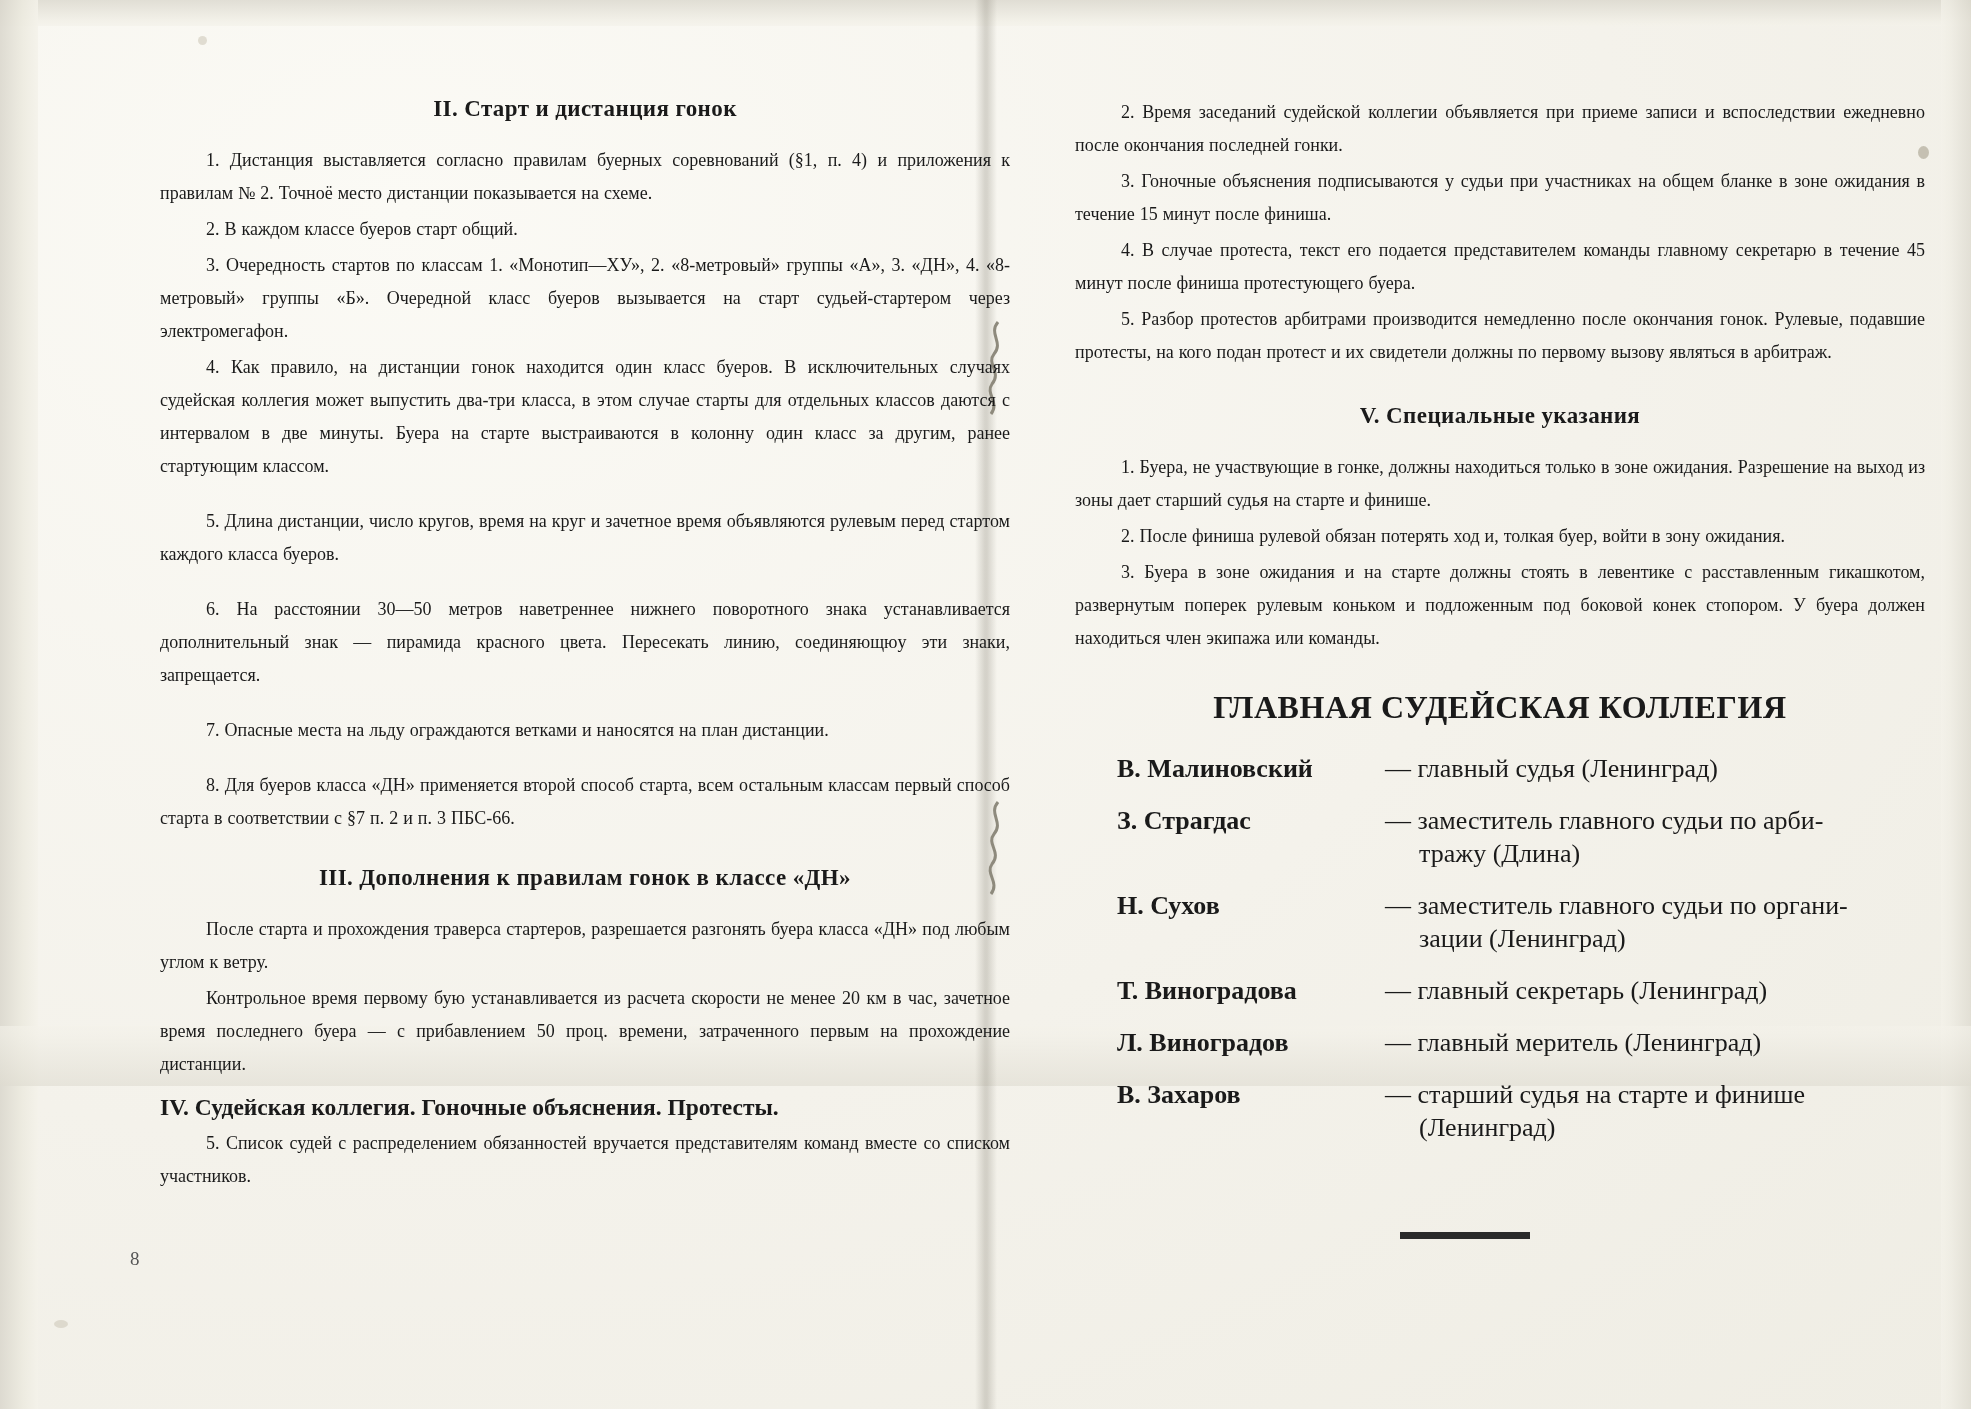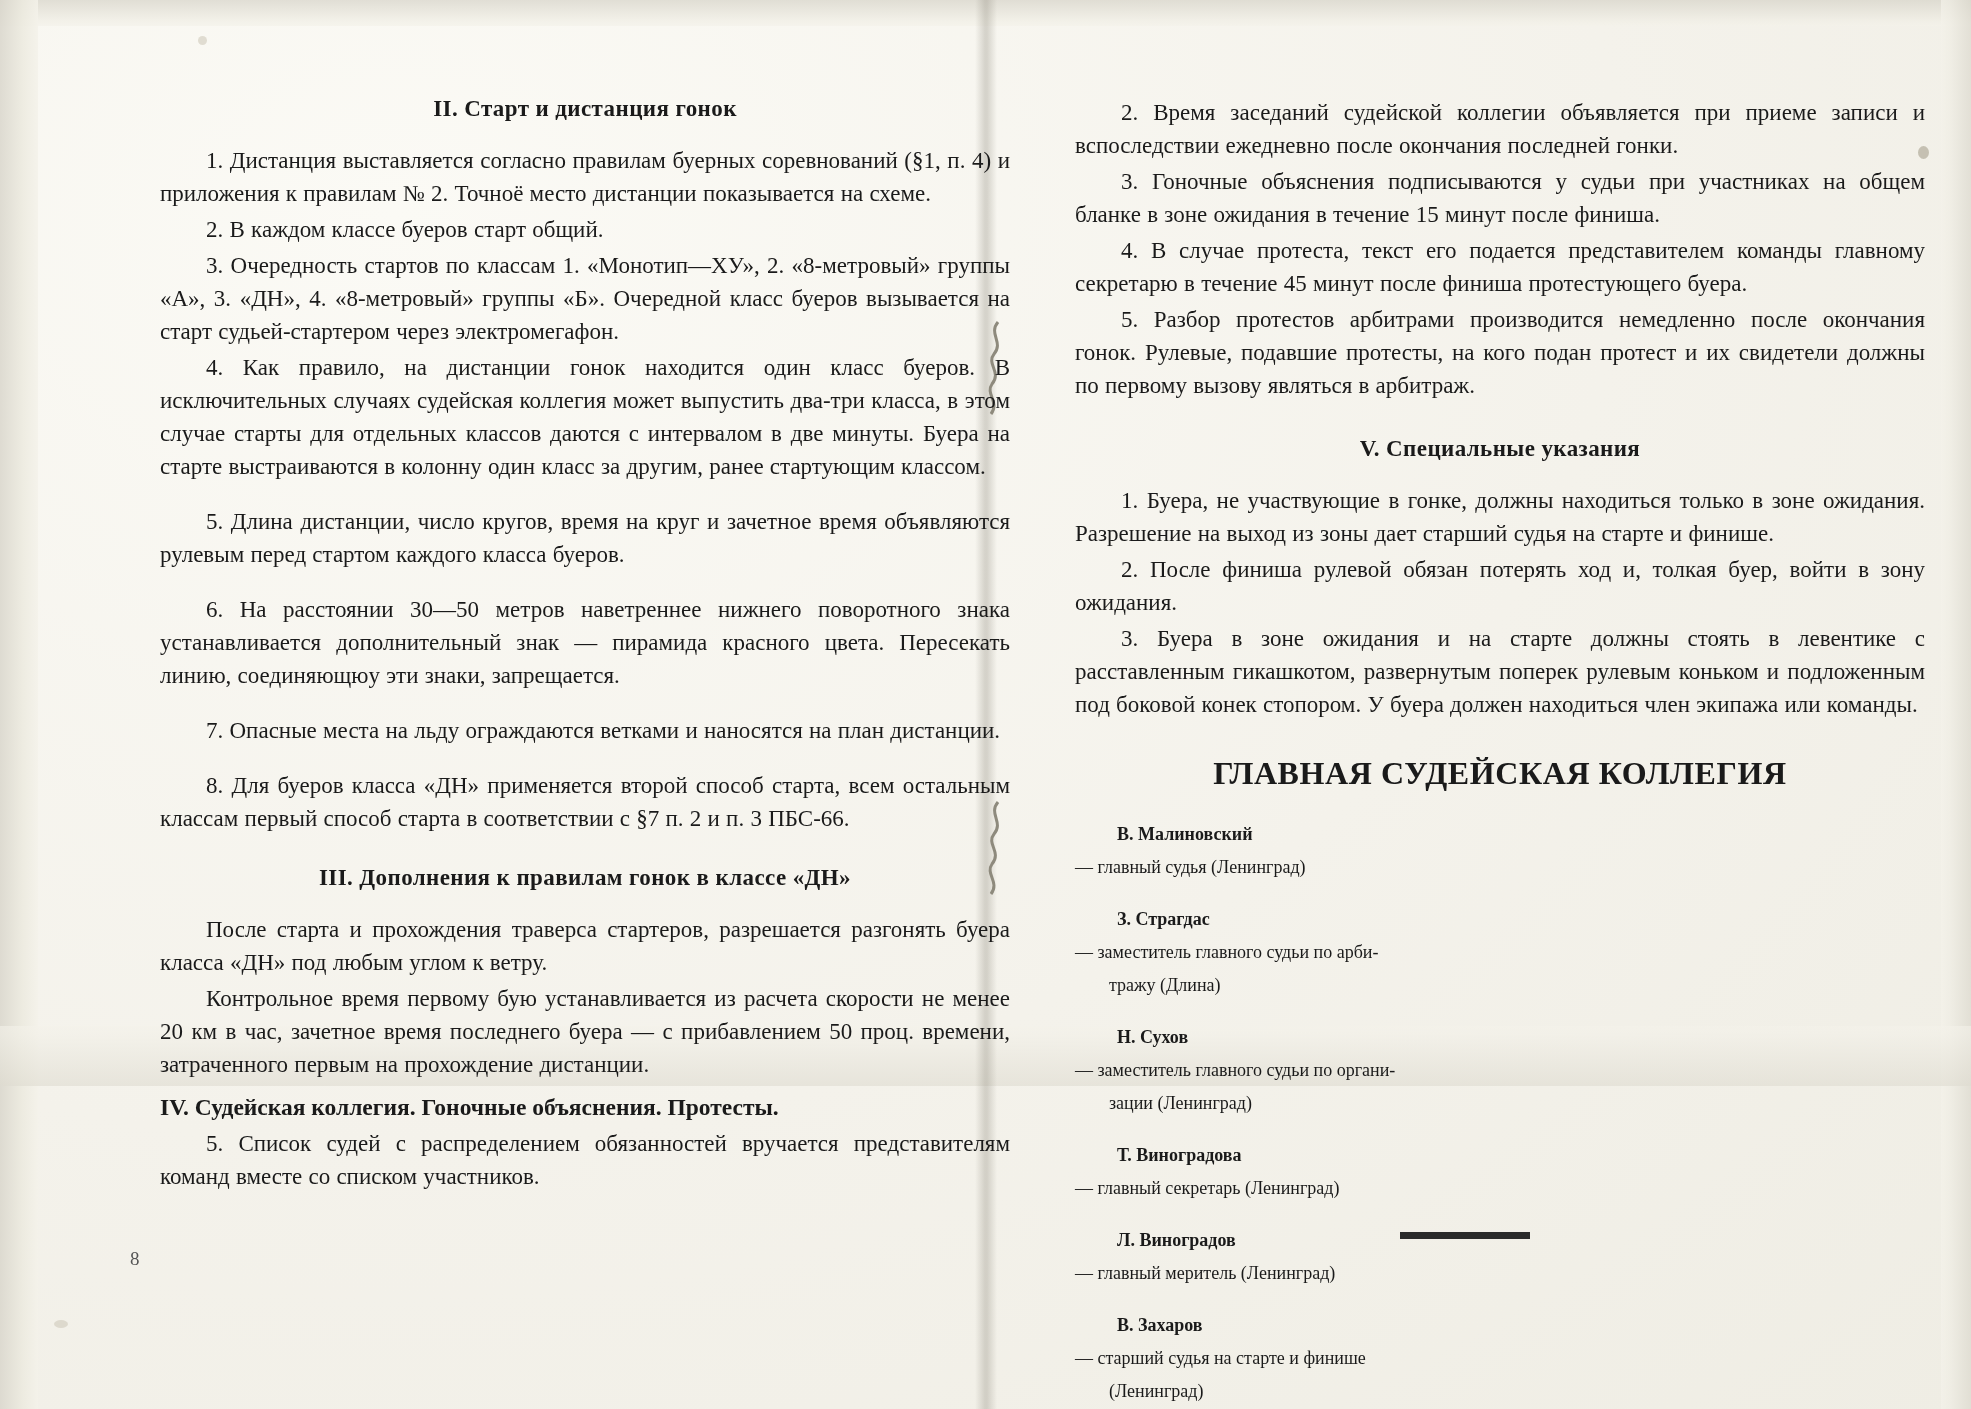--- a/index.html
+++ b/index.html
@@ -92,45 +92,44 @@
     letter-spacing: .4px;
   }
   h2.big-heading {
     font-size: 32px;
     font-weight: bold;
     text-align: center;
     margin: 34px 0 26px 0;
     letter-spacing: .6px;
   }
   p.para {
-    font-size: 23px;
+    font-size: 18px;
     line-height: 33px;
     margin: 0 0 3px 0;
     text-align: justify;
     text-indent: 46px;
     word-spacing: .5px;
   }
   p.para.spaced { margin-bottom: 22px; }
 
   .section-title-inline {
     font-size: 23.5px;
     line-height: 33px;
     font-weight: bold;
     margin: 10px 0 3px 0;
     text-indent: 0;
   }
 
   
   .officials { margin-top: 6px; }
   .official-row {
     display: flex;
-    font-size: 18px;
+    font-size: 26px;
     line-height: 33px;
     margin-bottom: 19px;
-    flex-direction: column;
   }
   .official-name {
     font-weight: bold;
     white-space: nowrap;
     padding-left: 42px;
     min-width: 268px;
   }
   .official-role {
     flex: 1;
     text-align: justify;

